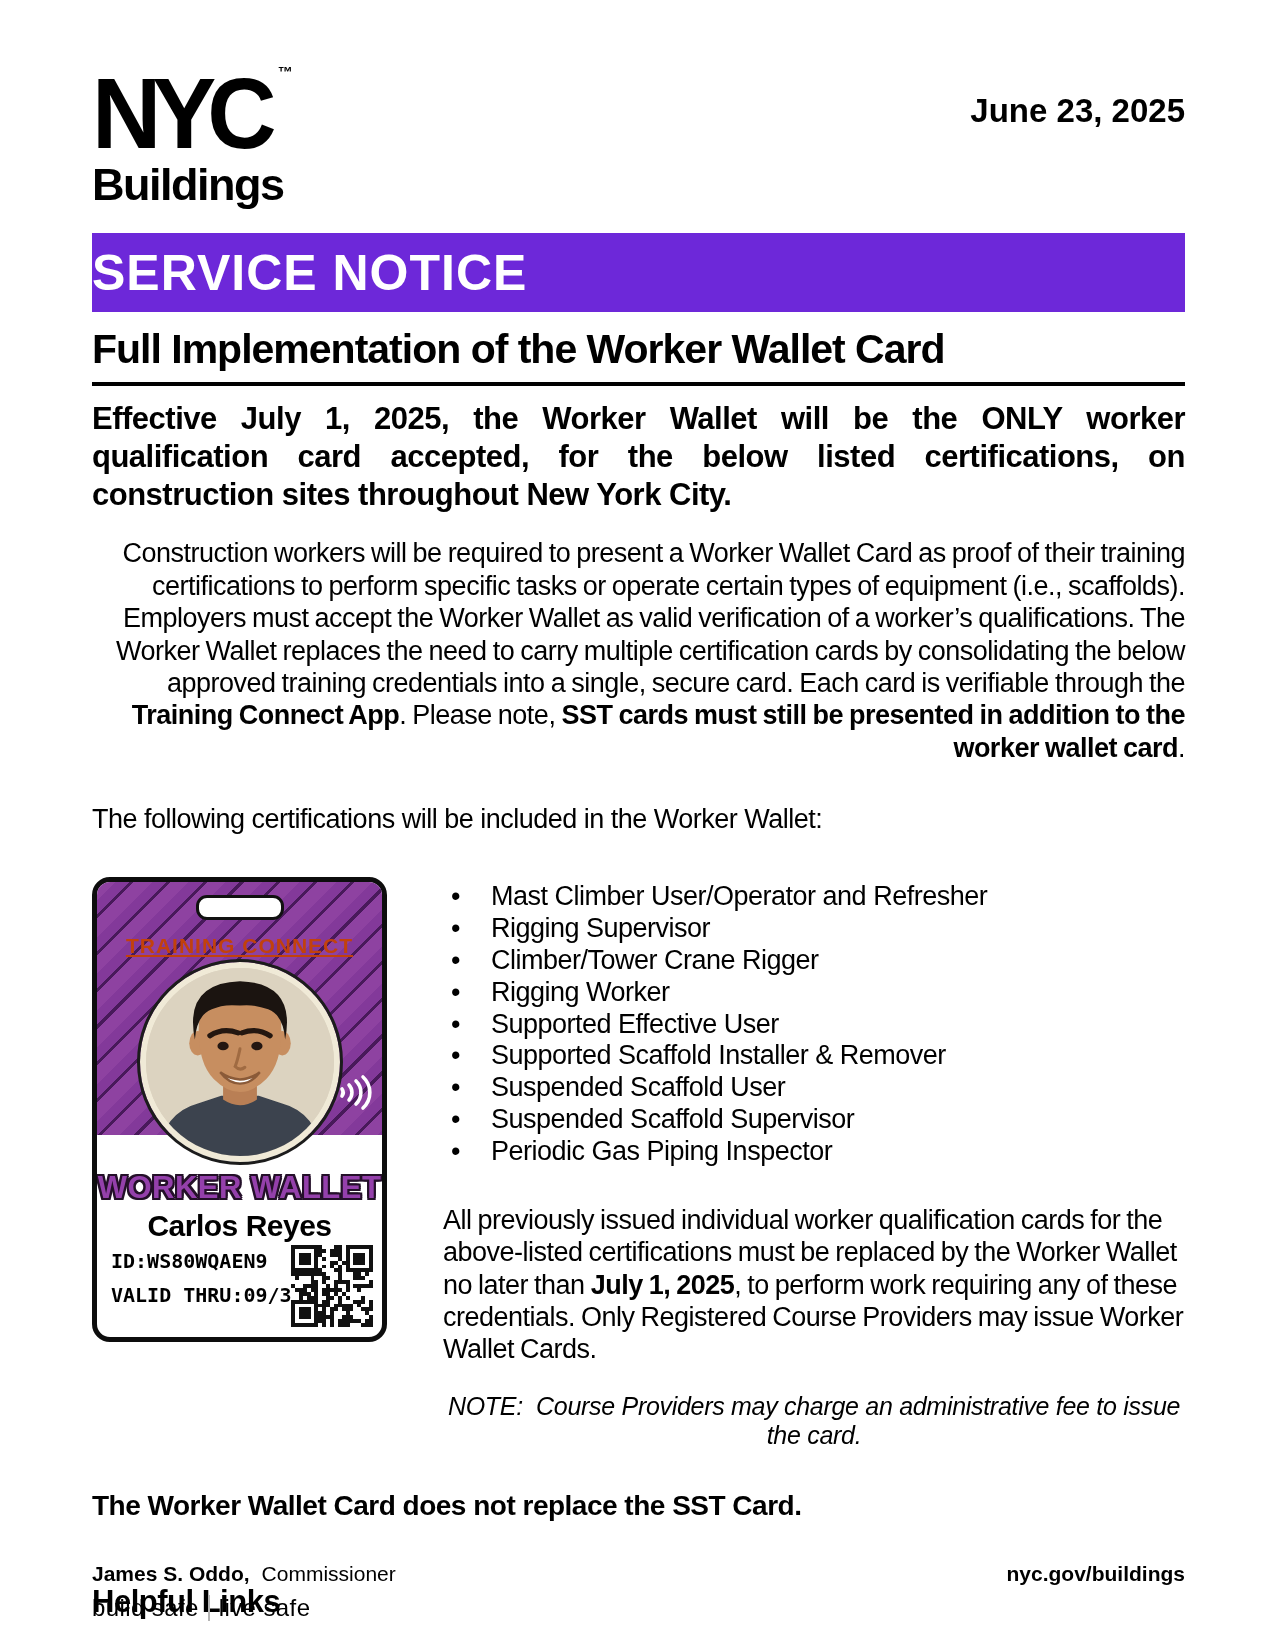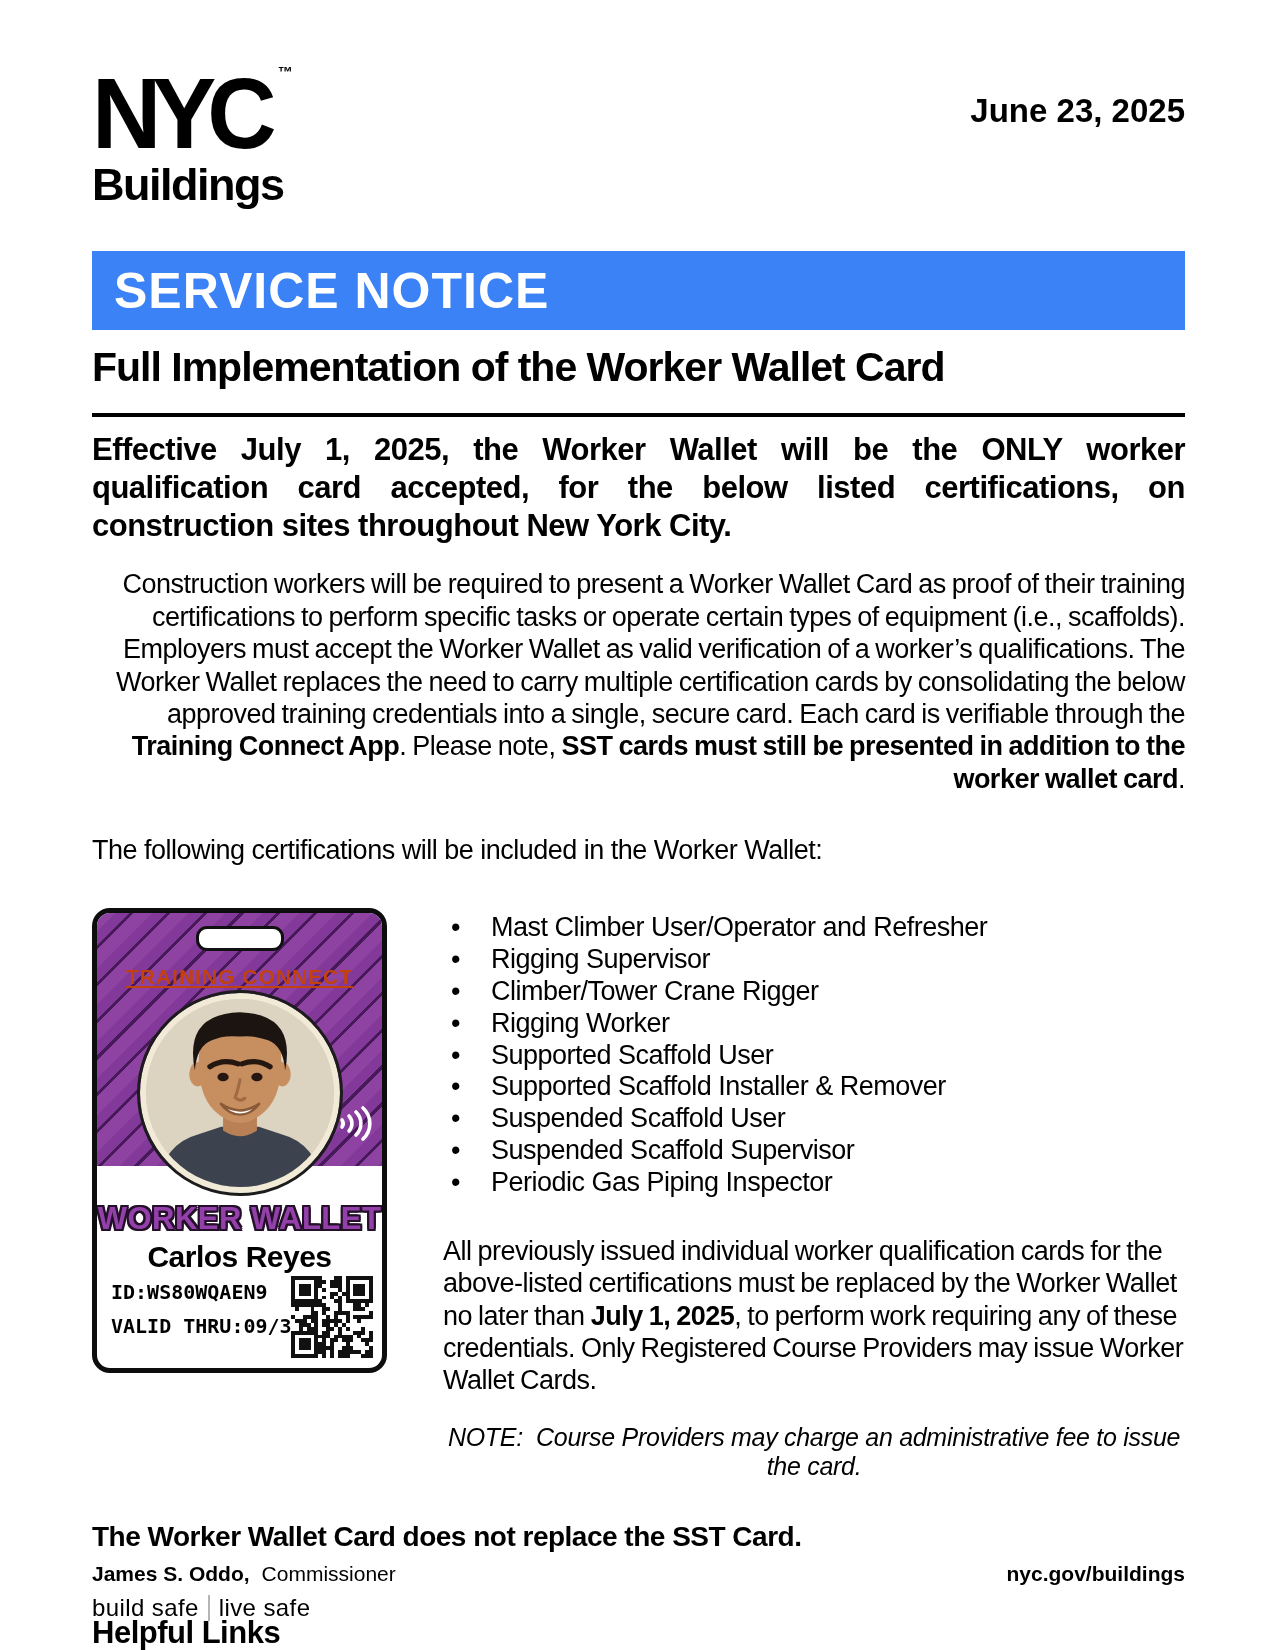--- a/index.html
+++ b/index.html
@@ -16,29 +16,29 @@
   .logo-nyc{
     font-weight:bold; font-size:96px; letter-spacing:-9px;
     transform:scaleY(1.04); transform-origin:left top; display:inline-block;
   }
   .logo-tm{ font-size:15px; font-weight:bold; vertical-align:top; letter-spacing:0; margin-left:10px;}
   .logo-dept{ font-weight:bold; font-size:45px; letter-spacing:-1.5px; margin-top:2px; }
   .doc-date{ font-weight:bold; font-size:33px; margin-top:28px;margin-left:39px; }
 
   
   .banner{
-    margin-top:44px; height:79px; background:#3b82f6; color:#fff;
-    display:flex; align-items:center; padding-left:22px; box-sizing:border-box;
+    margin-top:26px; height:79px; background:#6d28d9; color:#fff;
+    display:flex; align-items:center; box-sizing:border-box;
     font-weight:bold; font-size:50px; letter-spacing:1px;
   }
 
   
   .headline{
     margin:14px 0 0 0; font-size:41px; font-weight:bold; letter-spacing:-1px;
-    border-bottom:4px solid #000; padding-bottom:22px;
+    border-bottom:4px solid #000; padding-bottom:9px;
   }
 
   .intro{
     margin:14px 0 0 0; font-size:31px; font-weight:bold; line-height:1.22;
     text-align:justify; letter-spacing:-0.5px;
   }
 
   .body-par{
     margin:24px 0 0 0; font-size:27px; line-height:1.2;
     letter-spacing:-0.5px; word-spacing:-1px;text-align:right;
@@ -444,21 +444,21 @@
             </svg>
           </div>
       </div>
 
       <div class="right-col">
         <ul class="cert-list">
           <li>Mast Climber User/Operator and Refresher</li>
           <li>Rigging Supervisor</li>
           <li>Climber/Tower Crane Rigger</li>
           <li>Rigging Worker</li>
-          <li>Supported Scaffold User</li>
+          <li>Supported Effective User</li>
           <li>Supported Scaffold Installer &amp; Remover</li>
           <li>Suspended Scaffold User</li>
           <li>Suspended Scaffold Supervisor</li>
           <li>Periodic Gas Piping Inspector</li>
         </ul>
 
         <p class="replacement"><span>All previously issued individual worker qualification cards for the above-listed certifications must be replaced by the Worker Wallet no later than </span><span class="b">July 1, 2025</span><span>, to perform work requiring any of these credentials. Only Registered Course Providers may issue Worker Wallet Cards.</span></p>
 
         <p class="note">NOTE:  Course Providers may charge an administrative fee to issue the card.</p>
       </div>

